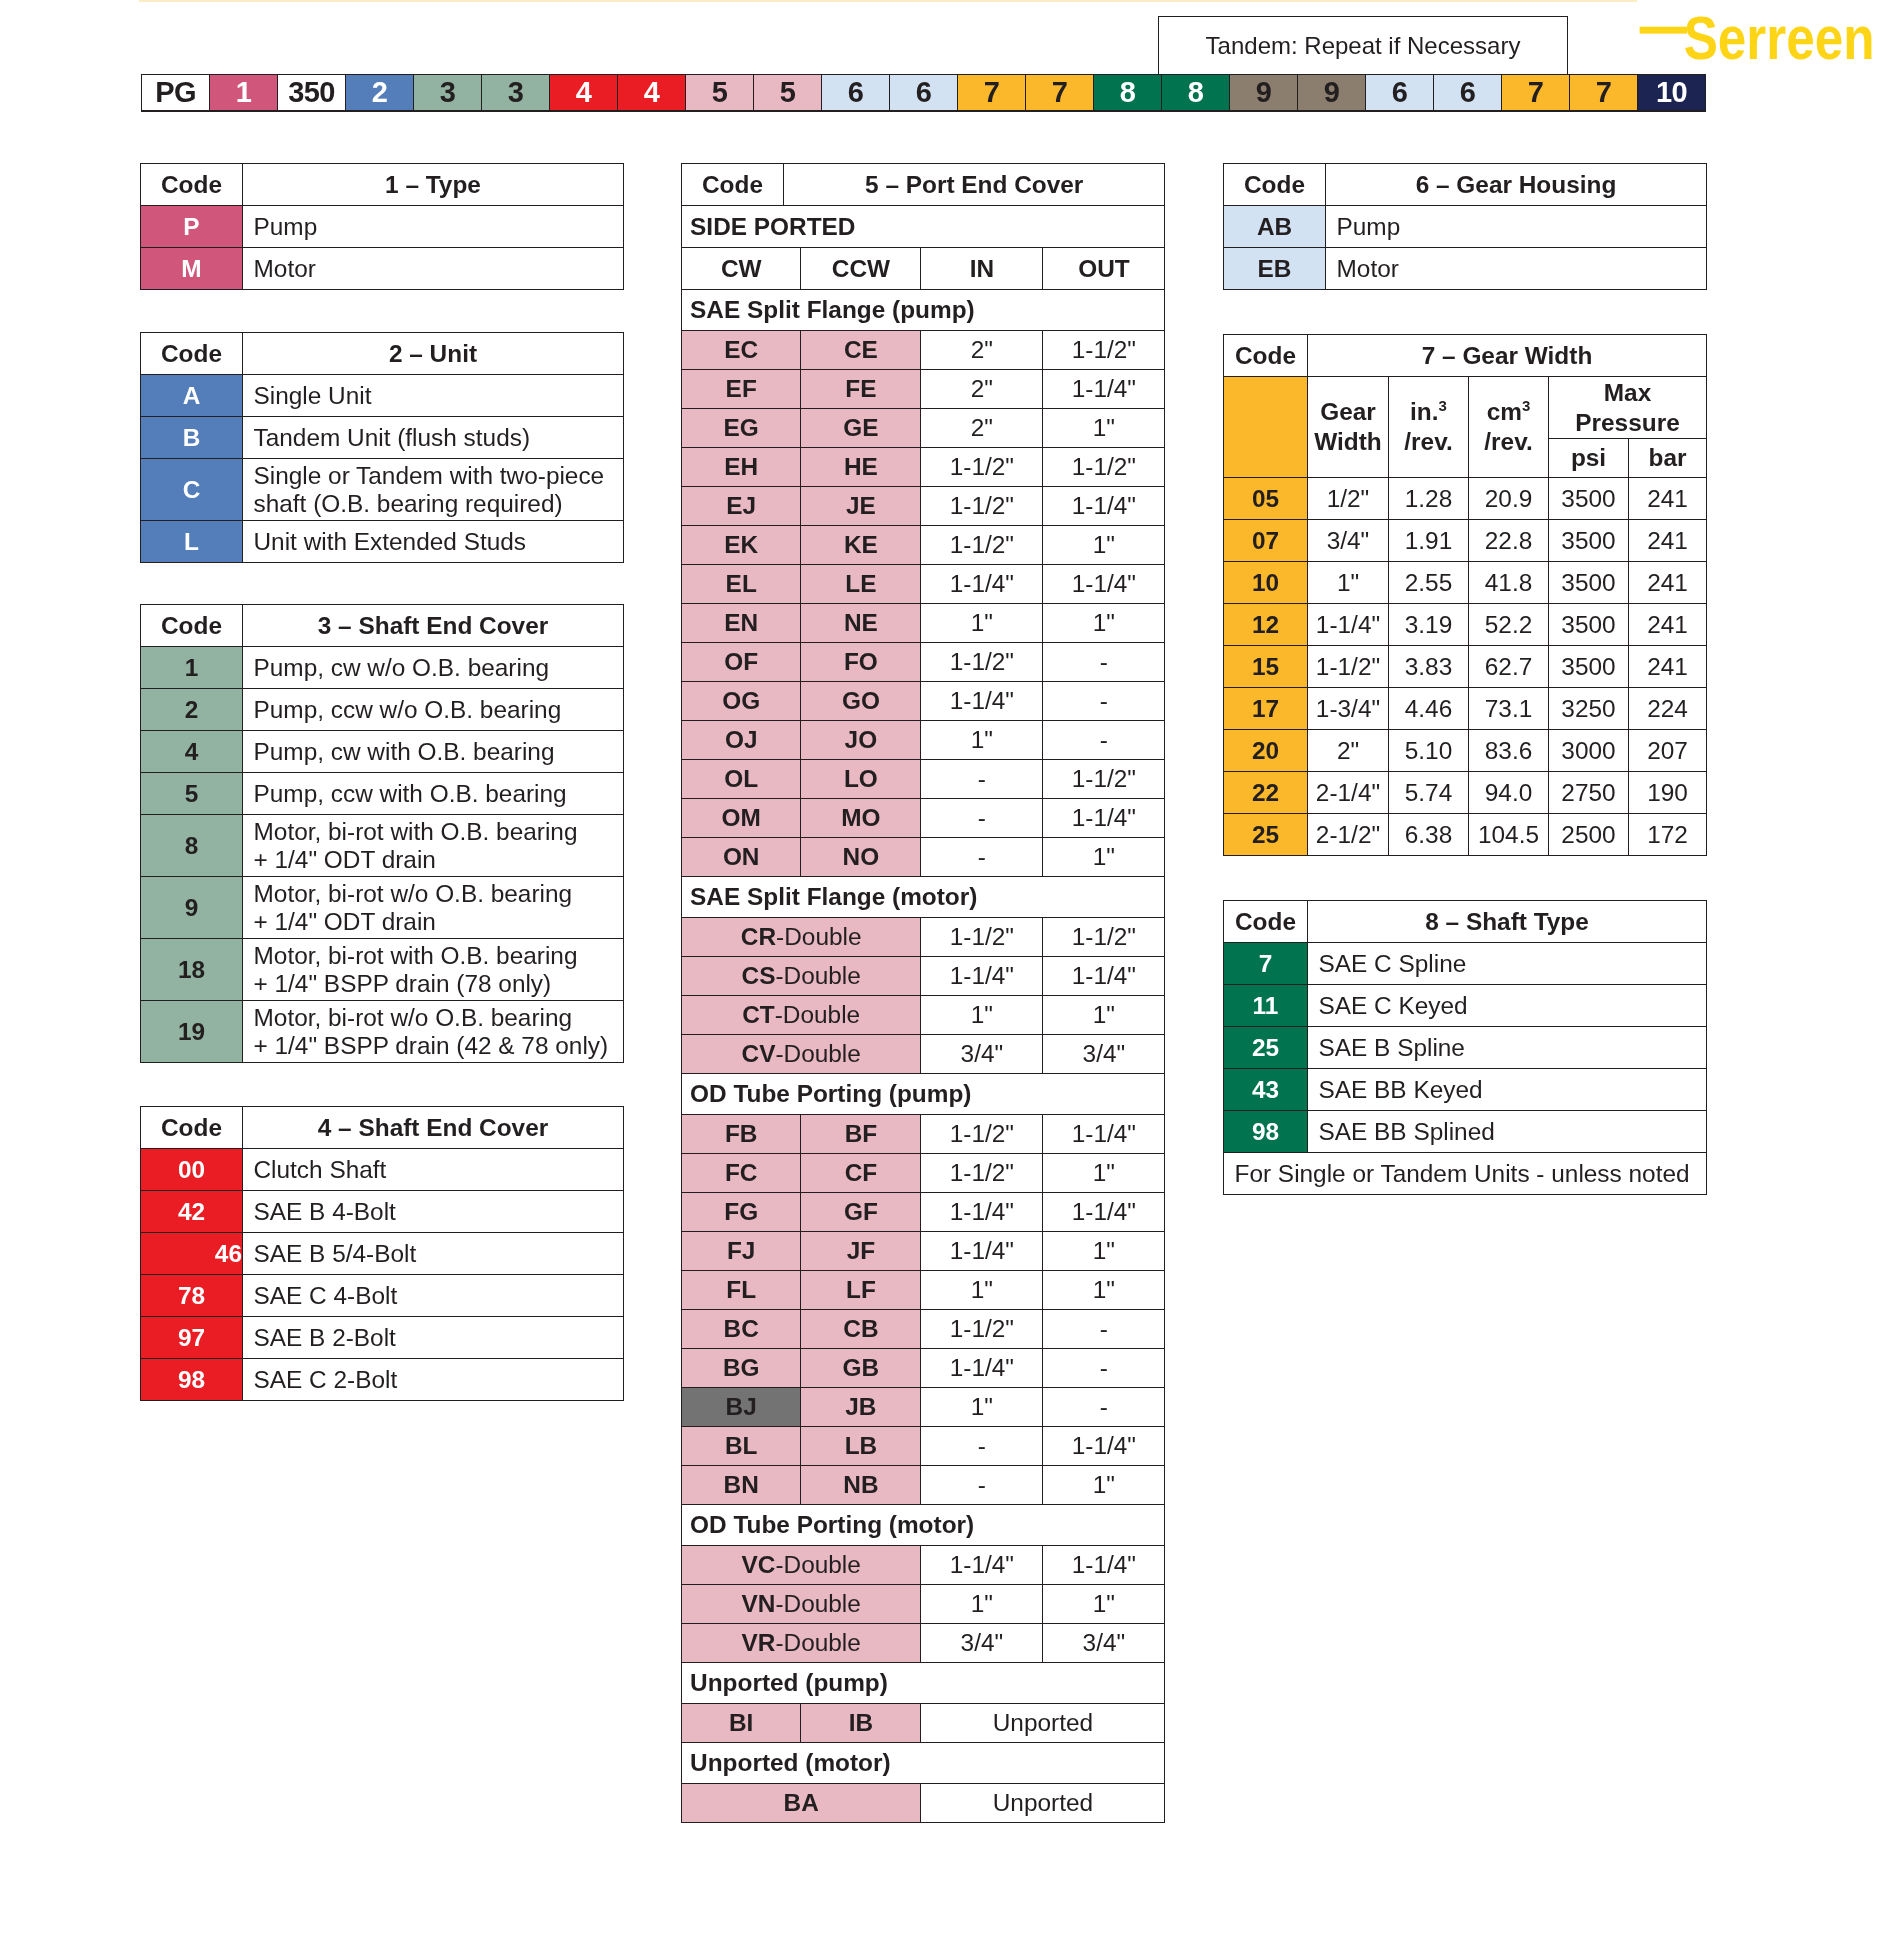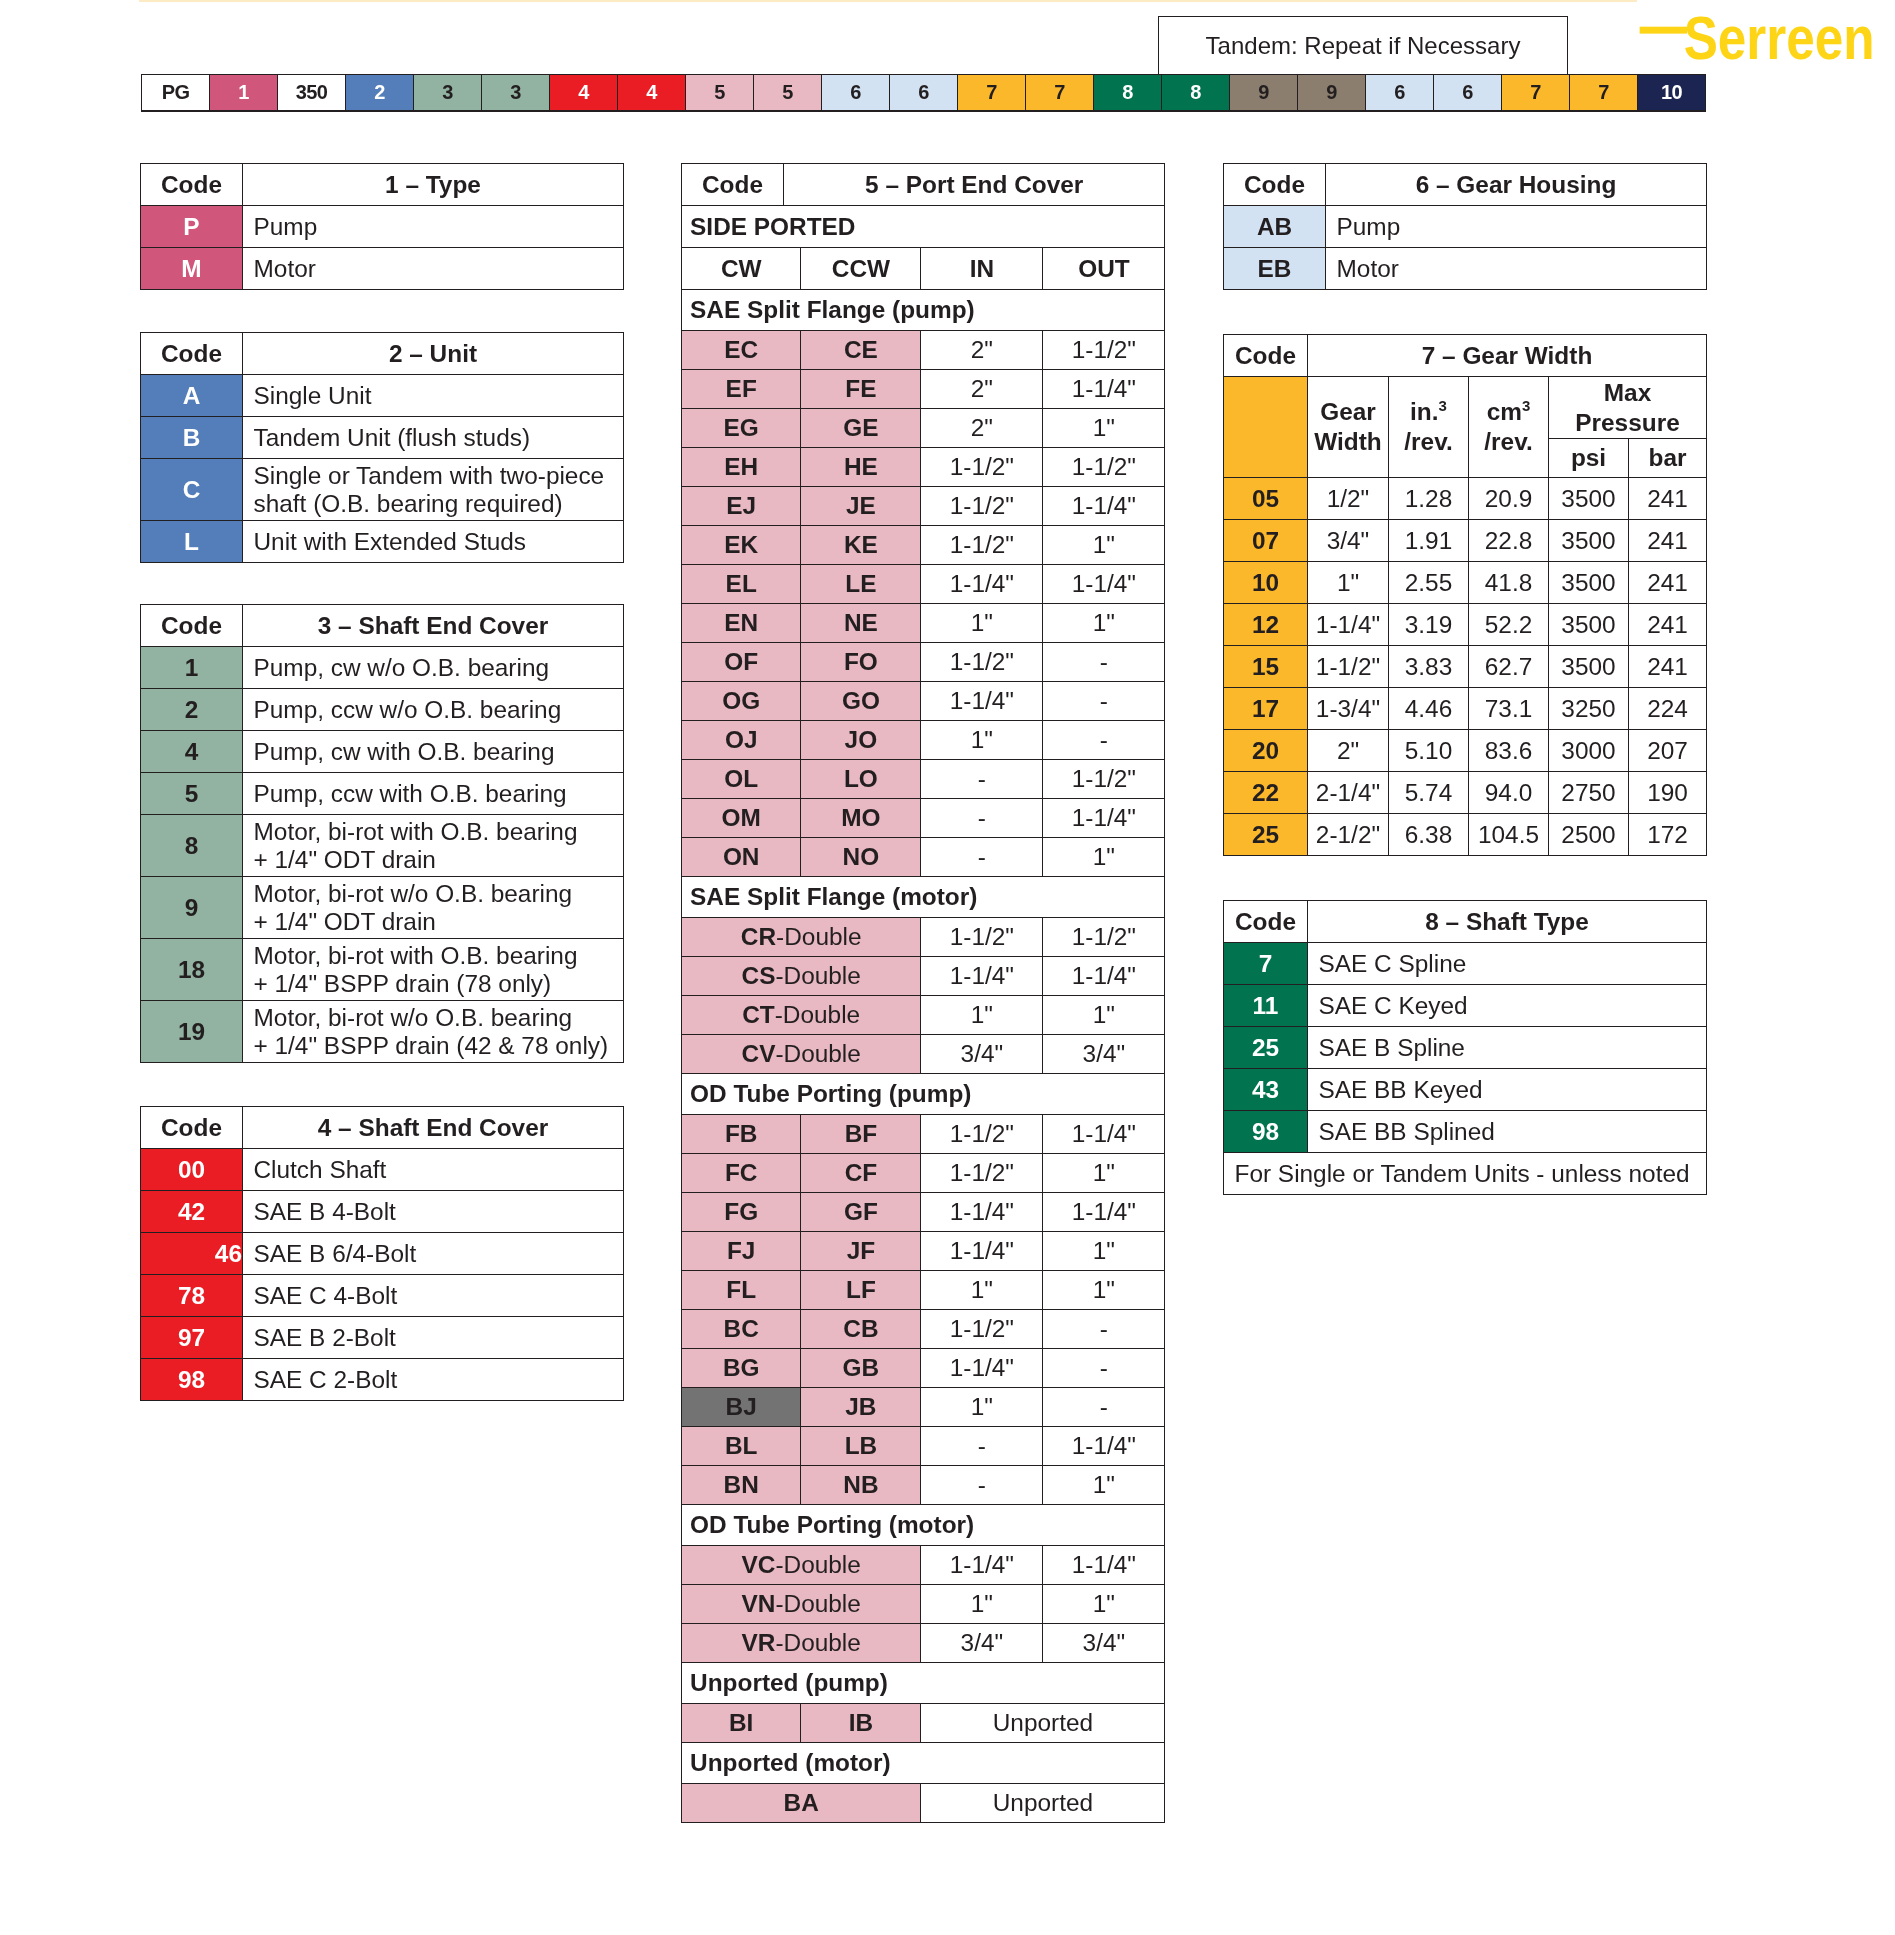--- a/index.html
+++ b/index.html
@@ -3,21 +3,21 @@
 <meta charset="utf-8">
 <style>
   html, body { margin:0; padding:0; background:#ffffff; }
   body { width:1896px; height:1936px; position:relative; overflow:hidden;
          font-family:"Liberation Sans", "DejaVu Sans", sans-serif; color:#231f20; }
   .topline { position:absolute; left:139px; top:0; width:1498px; height:1.7px; background:#fdebc4; }
   
   .codebar { position:absolute; left:141px; top:74px; height:35px; display:flex;
              border:1.7px solid #231f20; border-bottom-width:2.3px; box-sizing:content-box; }
   .codebar .cell { width:67px; height:35px; border-right:1.7px solid #231f20; display:flex;
-                   align-items:center; justify-content:center; font-weight:bold; font-size:20px;
+                   align-items:center; justify-content:center; font-weight:bold; font-size:29px;
                    font-family:"Liberation Sans", sans-serif; letter-spacing:-0.6px; }
   .codebar .cell:last-child { border-right:none; }
   .tandem-box { position:absolute; left:1158px; top:16.3px; width:408px; height:57px;
                 border:1.7px solid #231f20; border-bottom:none; background:#fff;
                 display:flex; align-items:center; justify-content:center; font-size:24px; }
   .logo { position:absolute; left:1639px; top:7px; width:256px; height:55px; }
   
   table.tbl { position:absolute; border-collapse:collapse; table-layout:fixed;
               font-family:"Liberation Sans", sans-serif; }
   table.tbl td, table.tbl th { border:1.7px solid #231f20; padding:0; font-size:24.4px; }
@@ -187,21 +187,21 @@
       <tr style="height: 42px;">
         <td class="code white-txt" style="background: rgb(234, 28, 36);">00</td>
         <td class="desc"><span>Clutch Shaft</span></td>
       </tr>
       <tr style="height: 42px;">
         <td class="code white-txt" style="background: rgb(234, 28, 36);">42</td>
         <td class="desc"><span>SAE B 4-Bolt</span></td>
       </tr>
       <tr style="height: 42px;">
         <td class="code white-txt" style="background: rgb(234, 28, 36); text-align: right;">46</td>
-        <td class="desc"><span>SAE B 6/4-Bolt</span></td>
+        <td class="desc"><span>SAE B 5/4-Bolt</span></td>
       </tr>
       <tr style="height: 42px;">
         <td class="code white-txt" style="background: rgb(234, 28, 36);">78</td>
         <td class="desc"><span>SAE C 4-Bolt</span></td>
       </tr>
       <tr style="height: 42px;">
         <td class="code white-txt" style="background: rgb(234, 28, 36);">97</td>
         <td class="desc"><span>SAE B 2-Bolt</span></td>
       </tr>
       <tr style="height: 42px;">

